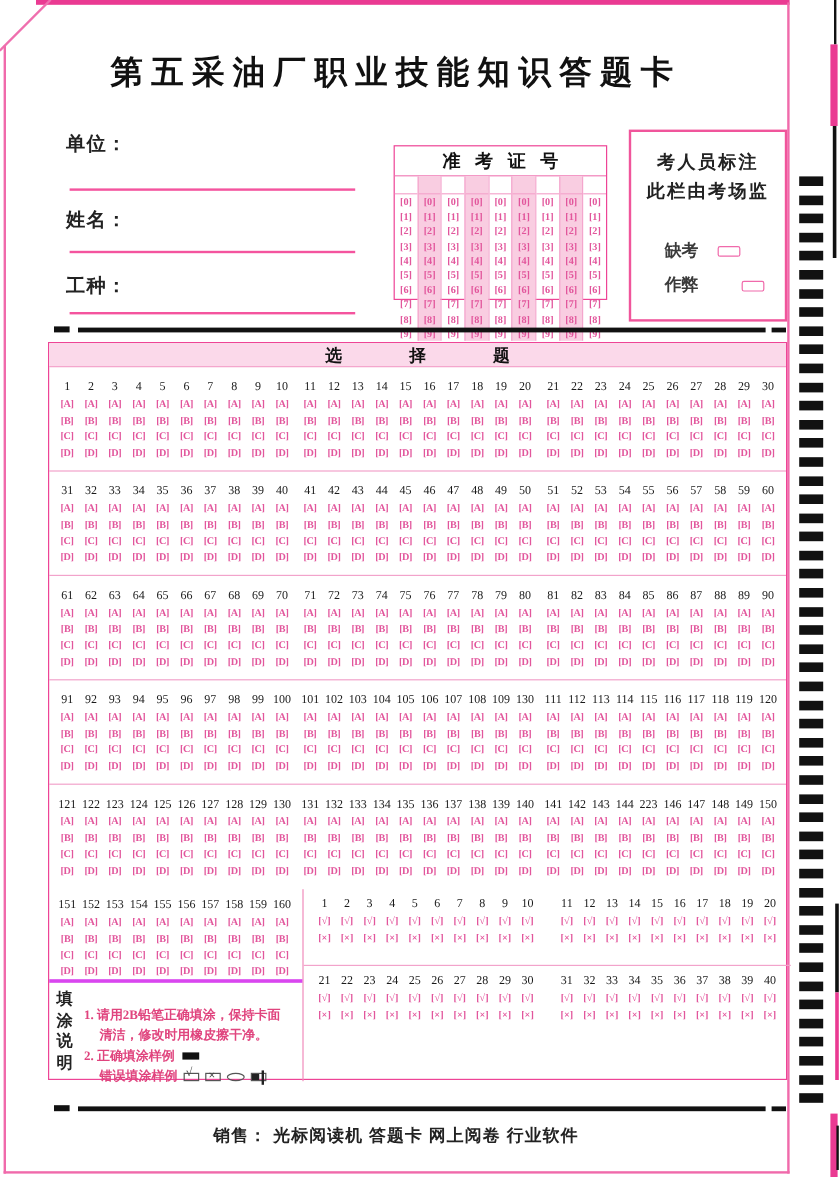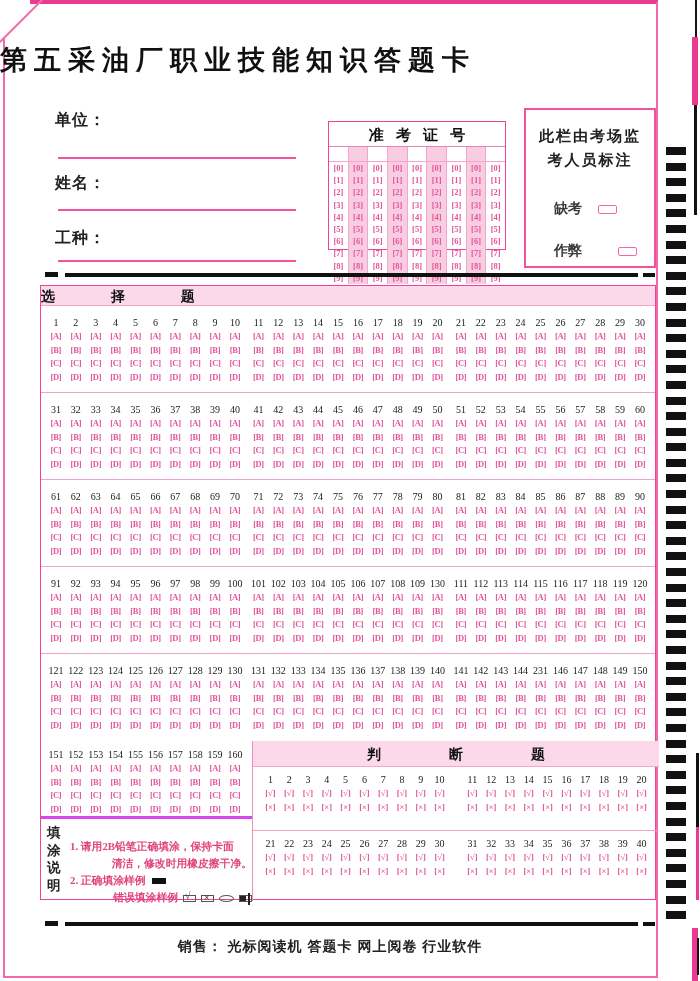--- a/index.html
+++ b/index.html
@@ -4,21 +4,21 @@
 <style>
   * { margin:0; padding:0; box-sizing:border-box; }
   html,body { width:700px; height:981px; }
   body { position:relative; background:#ffffff; font-family:"Liberation Sans", sans-serif; overflow:hidden; }
 
   
   .pb { background:#ea3a92; position:absolute; }
   .diag { position:absolute; left:-9px; top:20px; width:60px; height:2px; background:#ef6fae; transform:rotate(-45deg); }
 
   
-  .title { position:absolute; left:0; top:42px; width:660px; 
+  .title { position:absolute; left:0; top:42px; width:660px; text-align:center;
            font-size:27px; font-weight:bold; color:#111; letter-spacing:7px; }
 
   
   .field-label { position:absolute; font-size:16px; font-weight:600; color:#222; letter-spacing:1px; }
   .field-line { position:absolute; height:2px; background:#f4549e; width:238px; left:58px; }
 
   
   .ticket { position:absolute; left:328px; top:121px; width:178px; height:129px;
             border:1px solid #ee4496; display:flex; flex-direction:column; }
   .ticket-title { height:25px; line-height:25px; text-align:center; font-size:15px; font-weight:bold;
@@ -37,21 +37,21 @@
   .sup-line:first-child { margin-top:14px; }
   .sup-row { position:absolute; left:28px; display:flex; align-items:center; gap:16px; }
   .sup-label { font-family:"Liberation Serif", serif; font-size:14px; font-weight:bold; color:#3a3a3a; }
   .sup-box { width:19px; height:9px; border:1.5px solid #f06aab; border-radius:2px; background:#fff; }
 
   
   .blk { position:absolute; background:#111; }
 
   
   .main { position:absolute; left:40px; top:285px; width:616px; height:615px; border:1.5px solid #ee4496; }
-  .sec-head { height:20px; background:#fbd9ea; border-bottom:1px solid #f4a6cd; 
+  .sec-head { height:20px; background:#fbd9ea; border-bottom:1px solid #f4a6cd; text-align:center;
               font-size:14px; font-weight:bold; color:#111; line-height:20px; word-spacing:52px; }
   .band { height:87px; padding:10px 5px 0 5px; display:flex; justify-content:space-between;
           border-bottom:1px solid #f2a3cb; }
   .band:last-child { border-bottom:none; }
   .group { width:199px; display:flex; }
   .q { width:19.9px; text-align:center; }
   .q-num { font-family:"Liberation Serif", serif; font-size:10px; color:#1a1a1a; height:14px; line-height:14px; }
   .q-opt { font-family:"Liberation Serif", serif; font-size:8.5px; font-weight:bold; color:#e2569c;
            height:13.5px; line-height:13.5px; letter-spacing:-0.3px; }
 
@@ -70,21 +70,21 @@
   .tf-num { font-family:"Liberation Serif", serif; font-size:10px; color:#1a1a1a; height:13px; line-height:13px; }
   .tf-opt { font-family:"Liberation Serif", serif; font-size:8.5px; font-weight:bold; color:#e2569c;
             height:14px; line-height:14px; }
 
   
   .instr { flex:1; display:flex; padding:3px 0 0 6px; }
   .instr-side { width:17px; font-size:13.5px; font-weight:bold; color:#222; line-height:17.5px;
                 word-break:break-all; margin-top:2px; }
   .instr-text { flex:1; padding-left:6px; color:#e0447e; font-size:10.8px; line-height:17px;
                 font-family:"Liberation Serif", serif; font-weight:bold;margin-top:16px; }
-  .instr-text .indent { padding-left:13px;text-align:right; }
+  .instr-text .indent { padding-left:13px; }
   .samp-correct { display:inline-block; width:14px; height:6px; background:#111; margin-left:6px; }
   .samp { display:inline-block; position:relative; width:13px; height:7px; border:1px solid #555;
           margin-left:5px; vertical-align:middle; font-family:"Liberation Serif", serif; }
   .samp .mark { position:absolute; left:1px; top:-5px; font-size:10px; color:#444; line-height:10px; }
   .samp.ellipse { border-radius:50%/50%; width:15px; }
   .samp.half::before { content:""; position:absolute; left:0; top:0; width:55%; height:100%; background:#222; }
   .samp.half::after { content:""; position:absolute; left:8px; top:-3px; width:2px; height:12px; background:#222; }
 
   
   .footer { position:absolute; left:0; top:938px; width:660px; text-align:center;
@@ -237,27 +237,27 @@
         <div class="t-digit">[5]</div>
         <div class="t-digit">[6]</div>
         <div class="t-digit">[7]</div>
         <div class="t-digit">[8]</div>
         <div class="t-digit">[9]</div>
       </div>
     </div>
 </div>
 
 <div class="sup">
+  <div class="sup-line">考人员标注</div>
   <div class="sup-line">此栏由考场监</div>
-  <div class="sup-line">考人员标注</div>
   <div class="sup-row" style="top:90px;">
     <span class="sup-label">缺考</span>
     <span class="sup-box"></span>
   </div>
-  <div class="sup-row" style="top:132px;gap:36px;">
+  <div class="sup-row" style="top:119px;gap:36px;">
     <span class="sup-label">作弊</span>
     <span class="sup-box"></span>
   </div>
 </div>
 
 <div class="blk" style="left:45px; top:272px; width:13px; height:5px;"></div>
 <div class="blk" style="left:65px; top:273px; width:573px; height:4px;"></div>
 <div class="blk" style="left:643px; top:273px; width:12px; height:4px;"></div>
 
 <div class="main">
@@ -1303,21 +1303,21 @@
             <div class="q-opt">[D]</div>
           </div>
           <div class="q">
             <div class="q-num">144</div>
             <div class="q-opt">[A]</div>
             <div class="q-opt">[B]</div>
             <div class="q-opt">[C]</div>
             <div class="q-opt">[D]</div>
           </div>
           <div class="q">
-            <div class="q-num">231</div>
+            <div class="q-num">223</div>
             <div class="q-opt">[A]</div>
             <div class="q-opt">[B]</div>
             <div class="q-opt">[C]</div>
             <div class="q-opt">[D]</div>
           </div>
           <div class="q">
             <div class="q-num">146</div>
             <div class="q-opt">[A]</div>
             <div class="q-opt">[B]</div>
             <div class="q-opt">[C]</div>
@@ -1434,21 +1434,20 @@
         <div class="instr-side">填涂说明</div>
         <div class="instr-text">
           <div>1. 请用2B铅笔正确填涂，保持卡面</div>
           <div class="indent">清洁，修改时用橡皮擦干净。</div>
           <div><span>2. 正确填涂样例</span><span class="samp-correct"></span></div>
           <div class="indent"><span>错误填涂样例</span><span class="samp"><span class="mark">√</span></span><span class="samp"><span class="mark" style="left:2px; top:-3px;">×</span></span><span class="samp ellipse"></span><span class="samp half"></span></div>
         </div>
       </div>
     </div>
     <div class="b-right">
-      <div class="tf-head">判 断 题</div>
       <div class="tf-row first" id="tf-row-0">
           <div class="tf-group">
             <div class="tf-q">
               <div class="tf-num">1</div>
               <div class="tf-opt">[√]</div>
               <div class="tf-opt">[×]</div>
             </div>
             <div class="tf-q">
               <div class="tf-num">2</div>
               <div class="tf-opt">[√]</div>

